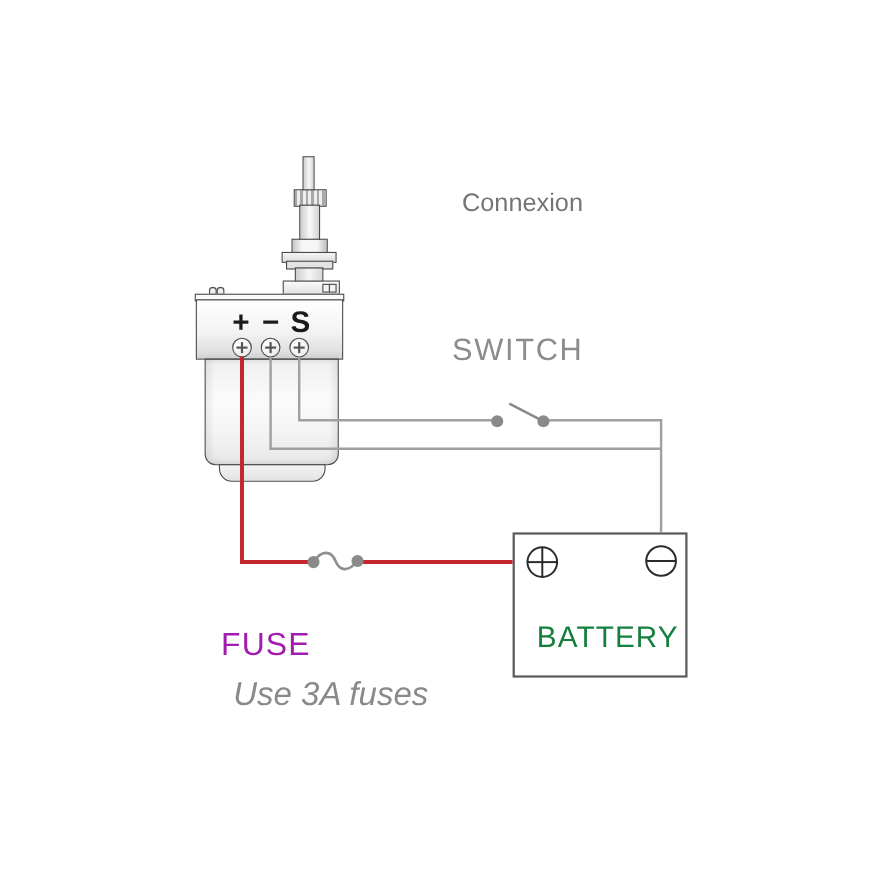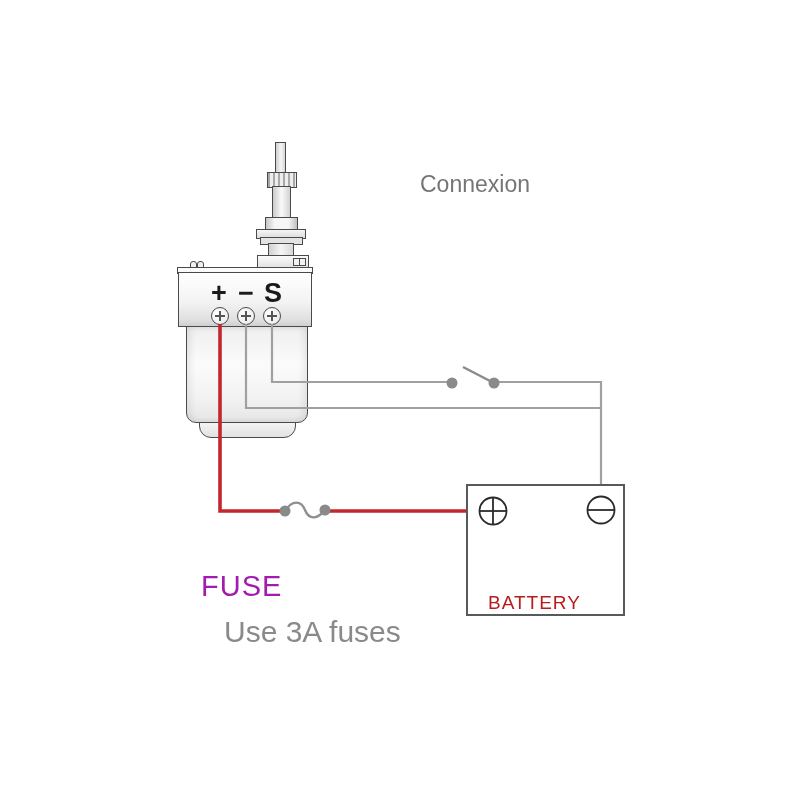--- a/index.html
+++ b/index.html
@@ -43,23 +43,23 @@
   
   .battery{left:466px;top:484px;width:159px;height:132px;border:2.6px solid #58595b;background:#ffffff;box-sizing:border-box;}
 
   
   .wires{left:0;top:0;width:800px;height:800px;pointer-events:none;z-index:5;}
 
   
   .lbl{position:absolute;z-index:6;white-space:nowrap;}
   .lbl-connexion{left:376px;top:171px;font-size:23px;color:#757575;margin-left:44px;}
   .lbl-switch{left:411px;top:302px;font-size:28px;color:#8c8c8c;letter-spacing:1.5px;}
-  .lbl-battery{left:488px;top:592px;font-size:19px;color:#b91c1c;letter-spacing:1px;z-index:6;}
+  .lbl-battery{left:488px;top:564px;font-size:27px;color:#15803d;letter-spacing:1px;z-index:6;}
   .lbl-fuse{left:201px;top:570px;font-size:29px;color:#a21caf;letter-spacing:1px;}
-  .lbl-fusenote{left:224px;top:615px;font-size:30px;color:#8a8a8a;}
+  .lbl-fusenote{left:212px;top:615px;font-size:30px;color:#8a8a8a;font-style:italic;}
 </style>
 </head>
 <body>
 
 <div class="canvas">
 
   <div class="part rod1"></div>
   <div class="part knurl"></div>
   <div class="part rod2"></div>
   <div class="part hexnut"></div>
@@ -120,17 +120,18 @@
       <line x1="479.5" y1="511" x2="506.5" y2="511" stroke="#2b2b2b" stroke-width="1.8"></line>
       <line x1="493" y1="497.5" x2="493" y2="524.5" stroke="#2b2b2b" stroke-width="1.8"></line>
     </g>
     <g>
       <circle cx="601" cy="510" r="13.5" fill="#ffffff" stroke="#2b2b2b" stroke-width="1.8"></circle>
       <line x1="587.5" y1="510" x2="614.5" y2="510" stroke="#2b2b2b" stroke-width="1.8"></line>
     </g>
   </svg>
 
   <div class="lbl lbl-connexion">Connexion</div>
+  <div class="lbl lbl-switch">SWITCH</div>
   <div class="lbl lbl-battery">BATTERY</div>
   <div class="lbl lbl-fuse">FUSE</div>
   <div class="lbl lbl-fusenote">Use 3A fuses</div>
 
 </div>
 
 </body></html>

